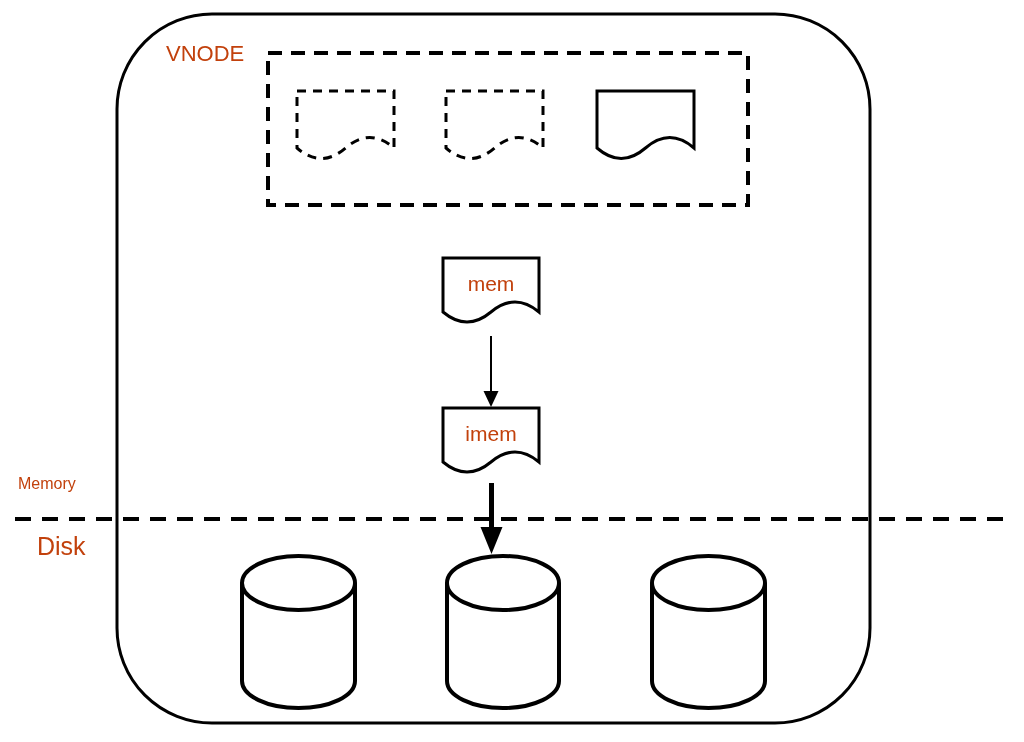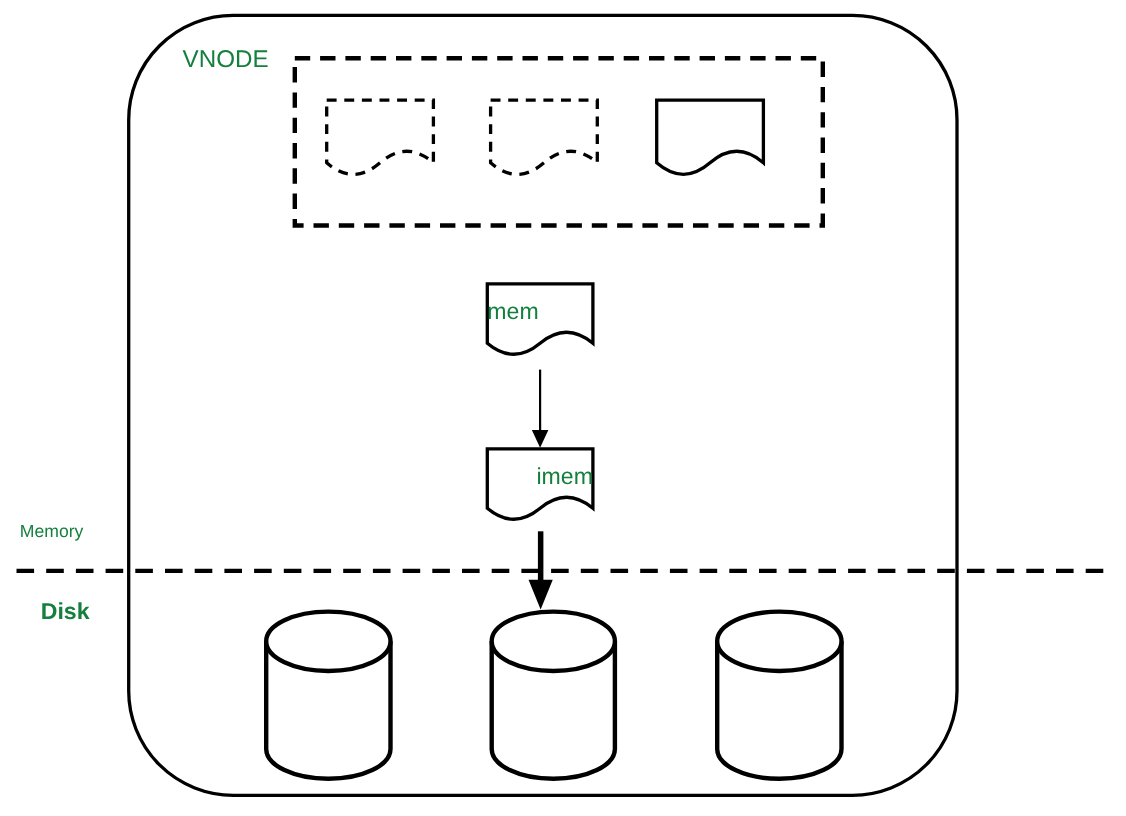--- a/index.html
+++ b/index.html
@@ -15,53 +15,53 @@
     font-family: "Liberation Sans", sans-serif;
     overflow: hidden;
   }
   #diagram-svg {
     position: absolute;
     left: 0;
     top: 0;
   }
   .label {
     position: absolute;
-    color: #15803d;
+    color: #c2410c;
     line-height: 1.1;
     white-space: nowrap;
     user-select: none;
   }
   .label-vnode {
     left: 166px;
     top: 42px;
     font-size: 22px;
   }
   .label-mem {
     left: 443px;
     top: 272px;
     width: 96px;
+    text-align: center;
     font-size: 21px;
   }
   .label-imem {
     left: 443px;
     top: 422px;
     width: 96px;
-    text-align: right;
+    text-align: center;
     font-size: 21px;
   }
   .label-memory {
     left: 18px;
     top: 475px;
     font-size: 16px;
   }
   .label-disk {
     left: 37px;
-    top: 545px;
-    font-size: 21px;
-    font-weight: bold;
+    top: 533px;
+    font-size: 25px;
   }
 </style>
 </head>
 <body>
 
 <div id="canvas">
 
   <svg id="diagram-svg" width="1024" height="742" viewBox="0 0 1024 742">
 
     <rect x="117" y="14" width="753" height="709" rx="95" ry="95" fill="none" stroke="#000000" stroke-width="3"></rect>

